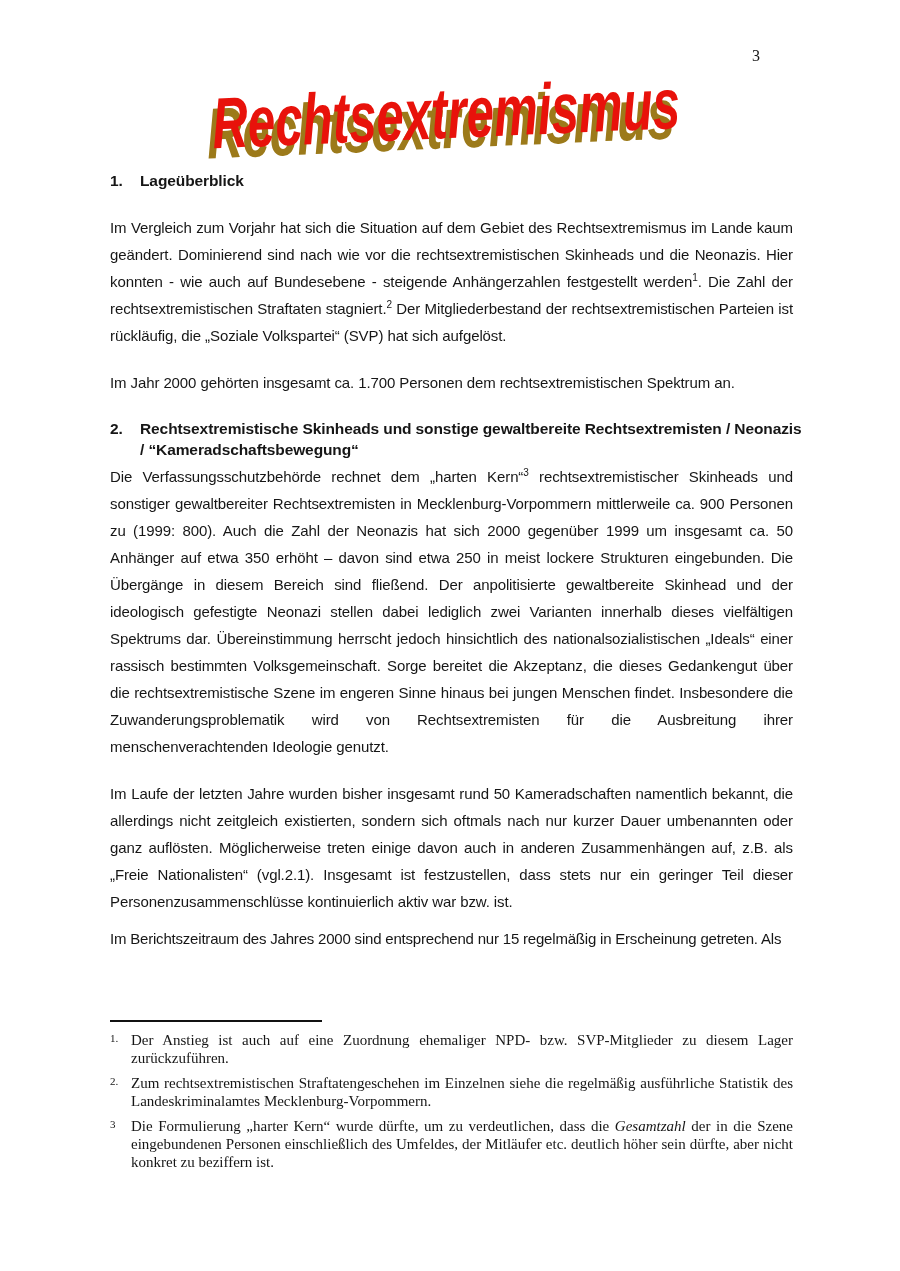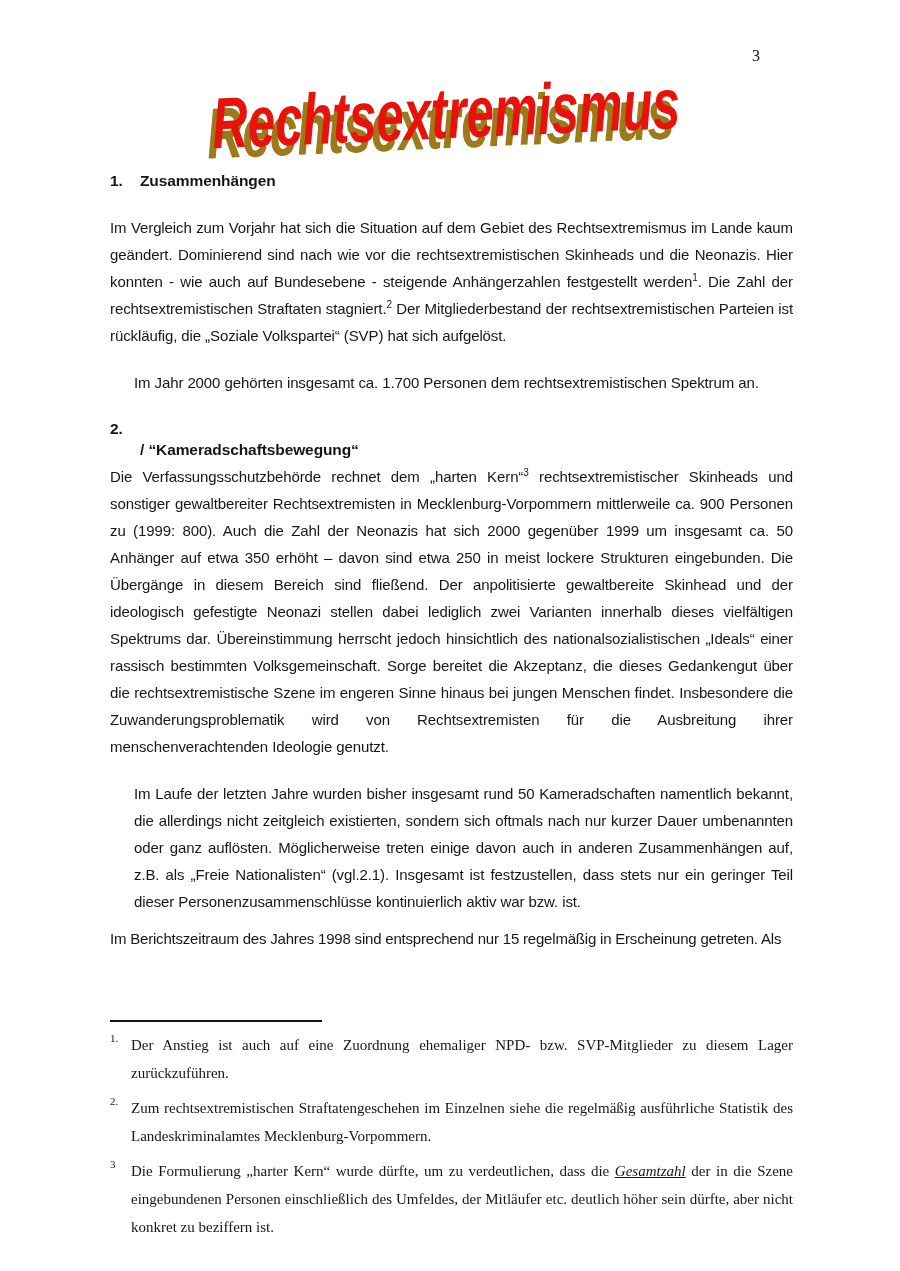--- a/index.html
+++ b/index.html
@@ -36,21 +36,21 @@
   .h-num { flex: 0 0 30px; }
   .h-text span { white-space: nowrap; }
   .body-p {
     margin: 0;
     font-size: 15px;
     line-height: 27px;
     text-align: justify;
     letter-spacing: -0.1px;
   }
   .mt22 { margin-top: 22px; }
-  .mt20 { margin-top: 20px; margin-left: 24px; }
+  .mt20 { margin-top: 20px; }
   .mt11 { margin-top: 2px; }
   .mt10 { margin-top: 10px; }
   .mt0  { margin-top: 0; }
   .h2m  { margin-top: 22px; }
   .tight { letter-spacing: -0.2px; }
   sup { font-size: 10px; line-height: 0; vertical-align: 6px; }
   .footnotes {
     position: absolute;
     left: 110px;
     top: 1020px;
@@ -64,24 +64,24 @@
     margin: 0 0 9px 0;
   }
   .fn { display: flex; margin-bottom: 7px; }
   .fn-marker {
     flex: 0 0 21px;
     font-size: 11px;
     padding-top: 1px;
   }
   .fn-text {
     flex: 1;
-    line-height: 28px;
+    line-height: 18px;
     text-align: justify;
   }
-  .fn-text i { font-style: italic; text-decoration: underline; }
+  .fn-text i { font-style: italic; }
 </style>
 </head>
 <body>
 
 <div class="page">
 
   <div class="pagenum">3</div>
 
   <div class="wordart">
     <svg width="525" height="114" viewBox="0 0 525 114">
@@ -89,38 +89,38 @@
         <text x="252" y="94" text-anchor="middle" font-family="'Liberation Sans', sans-serif" font-style="italic" font-weight="bold" font-size="72" textLength="468" lengthAdjust="spacingAndGlyphs" fill="#9c7a1a">Rechtsextremismus</text>
         <text x="258" y="84" text-anchor="middle" font-family="'Liberation Sans', sans-serif" font-style="italic" font-weight="bold" font-size="72" textLength="468" lengthAdjust="spacingAndGlyphs" fill="#e8120b">Rechtsextremismus</text>
       </g>
     </svg>
   </div>
 
   <div class="content">
 
     <div class="h-sec">
       <span class="h-num">1.</span>
-      <span class="h-text">Zusammenhängen</span>
+      <span class="h-text">Lageüberblick</span>
     </div>
 
     <p class="body-p mt22"><span>Im Vergleich zum Vorjahr hat sich die Situation auf dem Gebiet des Rechtsextremismus im Lande kaum geändert. Dominierend sind nach wie vor die rechtsextremistischen Skinheads und die Neonazis. Hier konnten - wie auch auf Bundesebene - steigende Anhängerzahlen festgestellt werden</span><sup>1</sup><span>. Die Zahl der rechtsextremistischen Straftaten stagniert.</span><sup>2</sup><span> Der Mitgliederbestand der rechtsextremistischen Parteien ist rückläufig, die „Soziale Volkspartei“ (SVP) hat sich aufgelöst.</span></p>
 
     <p class="body-p mt20">Im Jahr 2000 gehörten insgesamt ca. 1.700 Personen dem rechtsextremistischen Spektrum an.</p>
 
     <div class="h-sec h2m">
       <span class="h-num">2.</span>
-      <span class="h-text"><br><span>/ “Kameradschaftsbewegung“</span></span>
+      <span class="h-text"><span>Rechtsextremistische Skinheads und sonstige gewaltbereite Rechtsextremisten / Neonazis</span><br><span>/ “Kameradschaftsbewegung“</span></span>
     </div>
 
     <p class="body-p mt11"><span>Die Verfassungsschutzbehörde rechnet dem „harten Kern“</span><sup>3</sup><span> rechtsextremistischer Skinheads und sonstiger gewaltbereiter Rechtsextremisten in Mecklenburg-Vorpommern mittlerweile ca. 900 Personen zu (1999: 800). Auch die Zahl der Neonazis hat sich 2000 gegenüber 1999 um insgesamt ca. 50 Anhänger auf etwa 350 erhöht – davon sind etwa 250 in meist lockere Strukturen eingebunden. Die Übergänge in diesem Bereich sind fließend. Der anpolitisierte gewaltbereite Skinhead und der ideologisch gefestigte Neonazi stellen dabei lediglich zwei Varianten innerhalb dieses vielfältigen Spektrums dar. Übereinstimmung herrscht jedoch hinsichtlich des nationalsozialistischen „Ideals“ einer rassisch bestimmten Volksgemeinschaft. Sorge bereitet die Akzeptanz, die dieses Gedankengut über die rechtsextremistische Szene im engeren Sinne hinaus bei jungen Menschen findet. Insbesondere die Zuwanderungsproblematik wird von Rechtsextremisten für die Ausbreitung ihrer menschenverachtenden Ideologie genutzt.</span></p>
 
 
     <p class="body-p mt20">Im Laufe der letzten Jahre wurden bisher insgesamt rund 50 Kameradschaften namentlich bekannt, die allerdings nicht zeitgleich existierten, sondern sich oftmals nach nur kurzer Dauer umbenannten oder ganz auflösten. Möglicherweise treten einige davon auch in anderen Zusammenhängen auf, z.B. als „Freie Nationalisten“ (vgl.2.1). Insgesamt ist festzustellen, dass stets nur ein geringer Teil dieser Personenzusammenschlüsse kontinuierlich aktiv war bzw. ist.</p>
 
-    <p class="body-p mt10 tight">Im Berichtszeitraum des Jahres 1998 sind entsprechend nur 15 regelmäßig in Erscheinung getreten. Als</p>
+    <p class="body-p mt10 tight">Im Berichtszeitraum des Jahres 2000 sind entsprechend nur 15 regelmäßig in Erscheinung getreten. Als</p>
 
   </div>
 
   <div class="footnotes">
     <div class="fn-rule"></div>
 
     <div class="fn">
       <span class="fn-marker">1.</span>
       <div class="fn-text"><span>Der Anstieg ist auch auf eine Zuordnung ehemaliger NPD- bzw. SVP-Mitglieder zu diesem Lager zurückzuführen.</span></div>
     </div>

